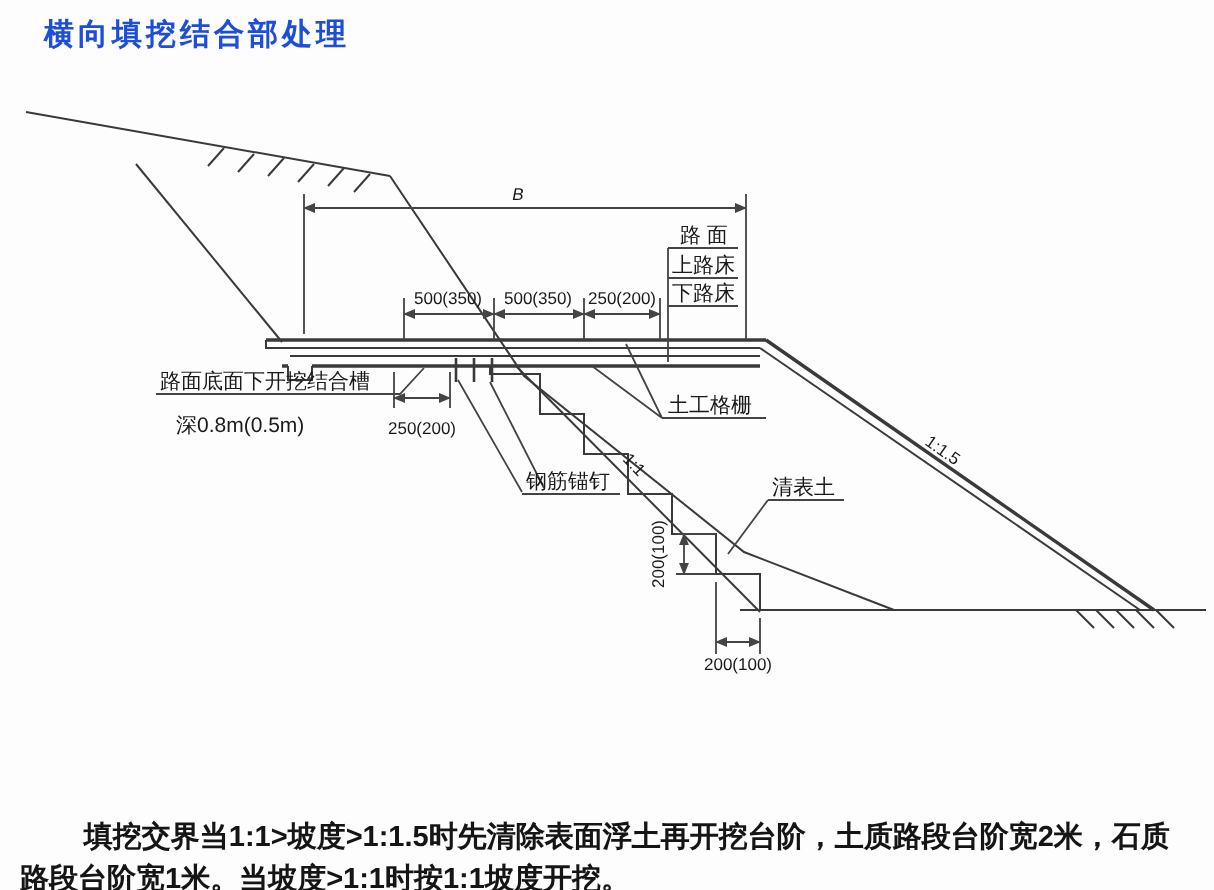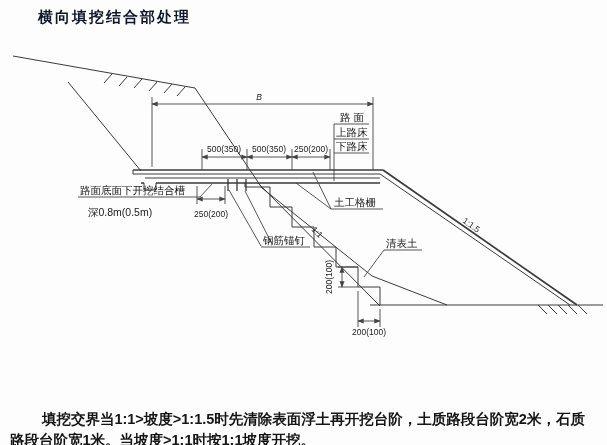--- a/index.html
+++ b/index.html
@@ -1,19 +1,19 @@
 <!DOCTYPE html>
 <html><head>
 <meta charset="utf-8">
 <style>
   html,body{margin:0;padding:0;background:#fff;}
   #page{position:relative;width:607px;height:445px;background:#fdfdfd;overflow:hidden;
         font-family:"Liberation Sans",sans-serif;color:#1a1a1a;}
   #title{position:absolute;left:22px;top:8px;font-size:15px;font-weight:bold;
-         letter-spacing:2px;color:#0f172a;margin-left:16px;}
+         letter-spacing:2px;color:#1d4ed8;}
   #note{position:absolute;left:10px;top:394px;width:588px;font-size:14.5px;
         font-weight:bold;line-height:1.5;text-indent:2.2em;color:#151515;}
   svg{position:absolute;left:0;top:0;}
   svg text{font-family:"Liberation Sans",sans-serif;fill:#1a1a1a;}
   .lbl{font-size:10.5px;}
   .dim{font-size:8.5px;}
   .geo{stroke:#3a3a3a;fill:none;stroke-width:1;}
   .thick{stroke-width:1.7;}
   .dimline{stroke:#444;fill:none;stroke-width:0.9;}
 </style>

